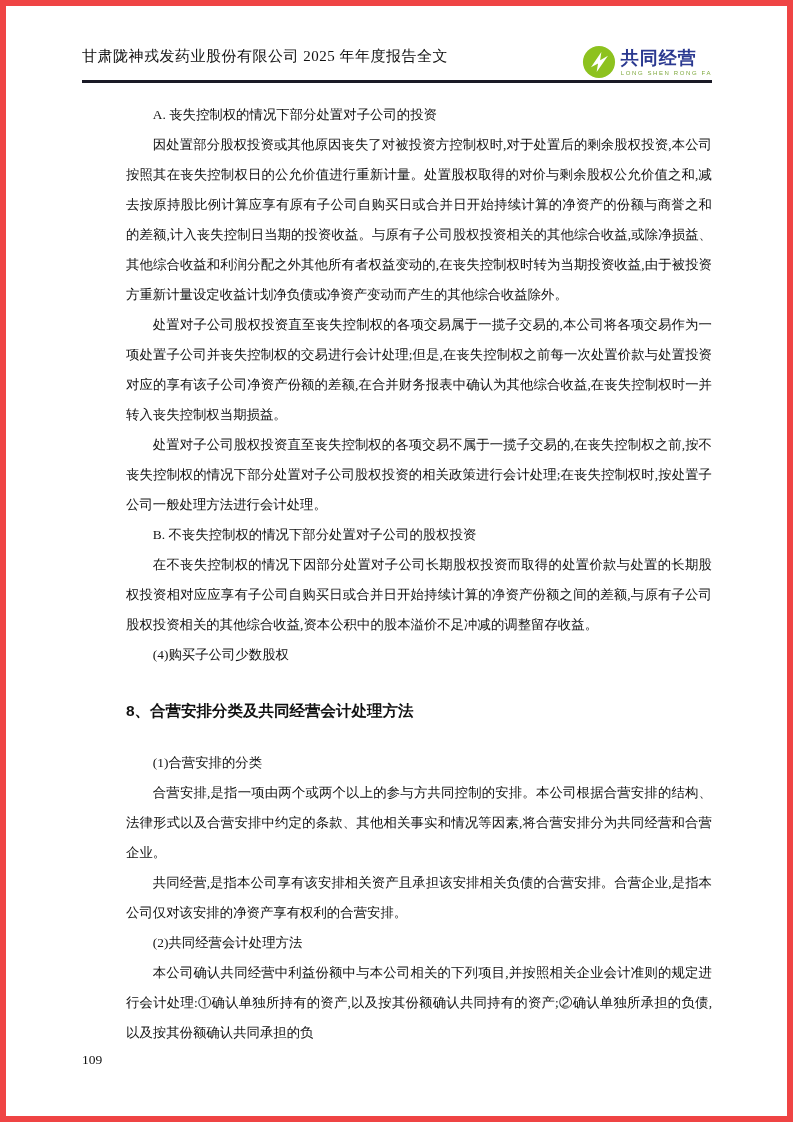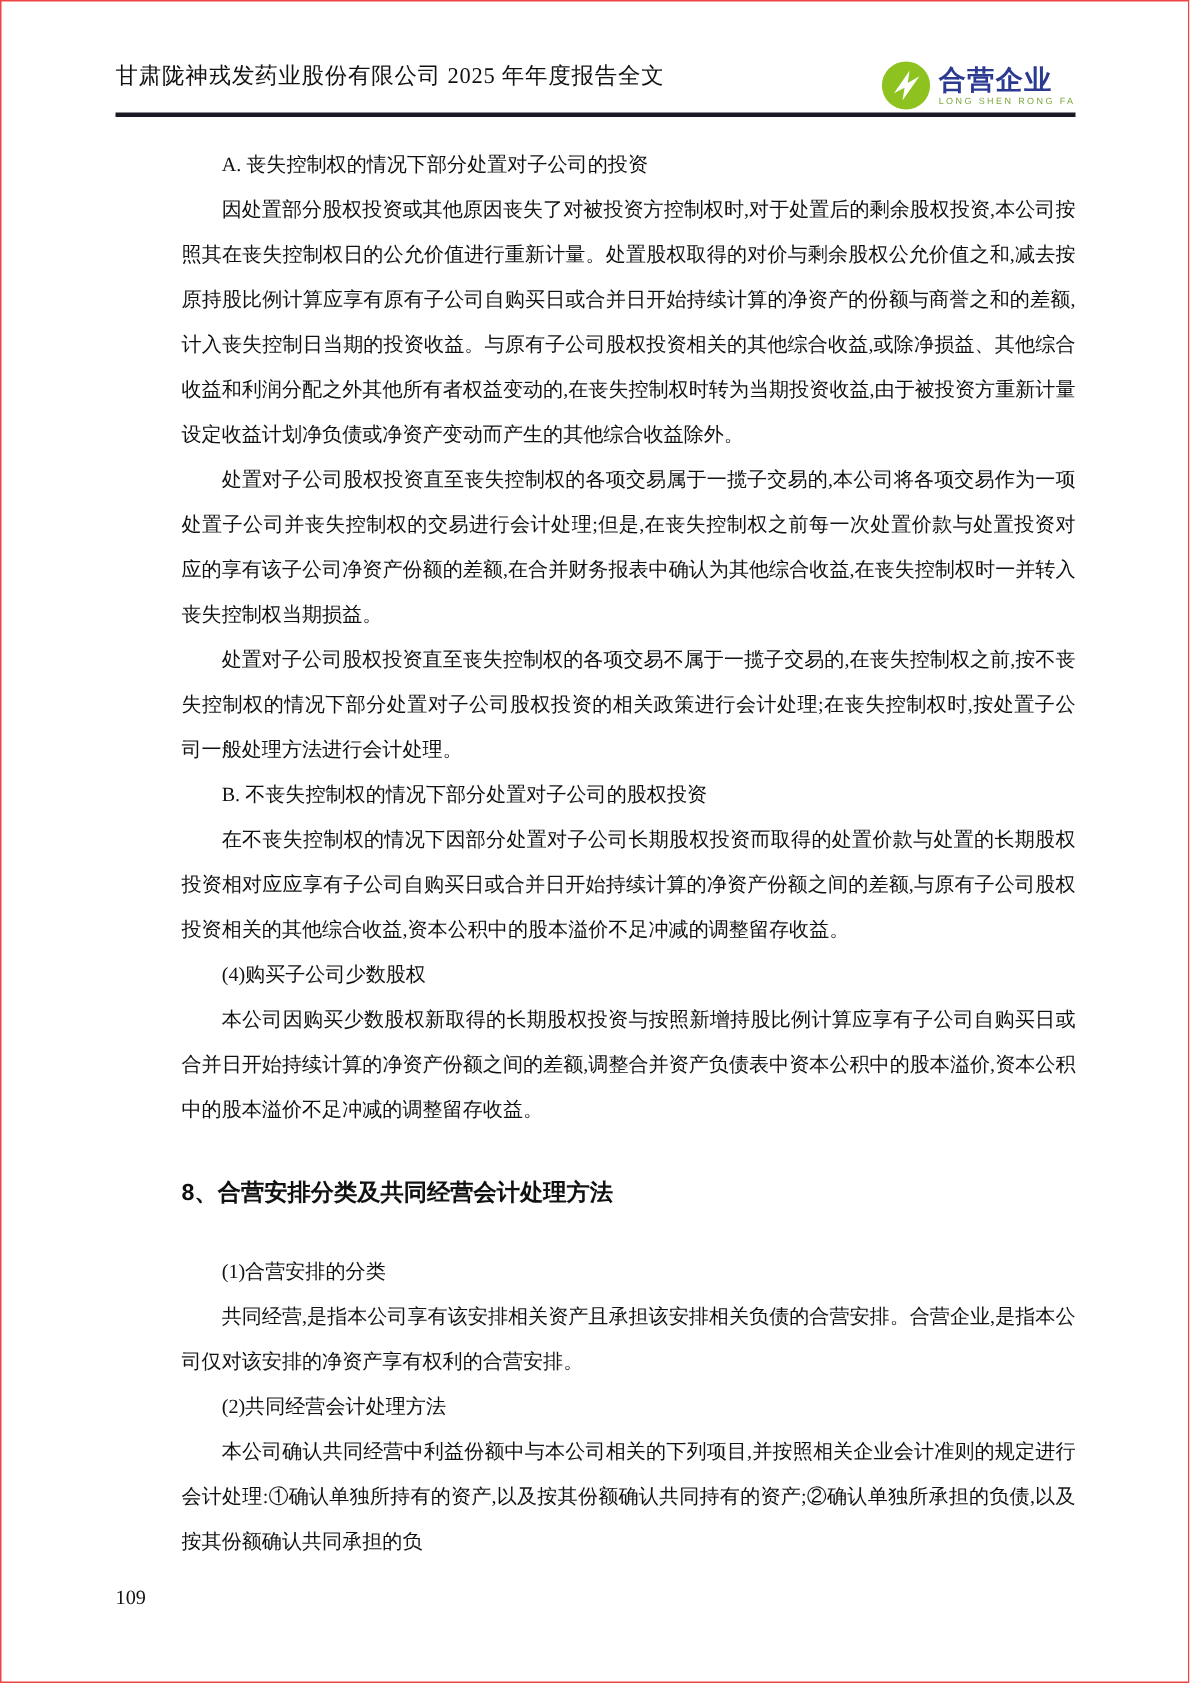--- a/index.html
+++ b/index.html
@@ -3,21 +3,21 @@
 <meta charset="utf-8">
 <style>
   html, body { margin: 0; padding: 0; background: #ffffff; }
   .page {
     position: relative;
     width: 793px;
     height: 1122px;
     margin: 0 auto;
     background: #ffffff;
     box-sizing: border-box;
-    border: 1px solid #ef4444;
+    border: 6px solid #ef4444;
     overflow: hidden;
     font-family: "Liberation Serif", "DejaVu Serif", serif;
     color: #111111;
   }
 
   
   .header-wrap {
     position: absolute;
     top: 38px;
     left: 76px;
@@ -108,39 +108,39 @@
     <div class="header-row">
       <div class="header-title">甘肃陇神戎发药业股份有限公司 2025 年年度报告全文</div>
       <div class="logo">
         <span>
           <svg class="logo-mark" viewBox="0 0 36 36" xmlns="http://www.w3.org/2000/svg">
             <circle cx="18" cy="18" r="17" fill="#8dc21f"></circle>
             <path d="M9.5 23.5 L20.5 7.5 L19.2 16.2 L27.5 11.5 L15.5 28.5 L17.0 19.6 Z" fill="#ffffff"></path>
           </svg>
         </span>
         <span class="logo-text">
-          <span class="logo-cn">合营企业</span>
+          <span class="logo-cn">共同经营</span>
           <span class="logo-en">LONG SHEN RONG FA</span>
         </span>
       </div>
     </div>
     <div class="header-rule"></div>
   </div>
 
   <div class="content">
     <p class="indent">A. 丧失控制权的情况下部分处置对子公司的投资</p>
     <p class="indent">因处置部分股权投资或其他原因丧失了对被投资方控制权时,对于处置后的剩余股权投资,本公司按照其在丧失控制权日的公允价值进行重新计量。处置股权取得的对价与剩余股权公允价值之和,减去按原持股比例计算应享有原有子公司自购买日或合并日开始持续计算的净资产的份额与商誉之和的差额,计入丧失控制日当期的投资收益。与原有子公司股权投资相关的其他综合收益,或除净损益、其他综合收益和利润分配之外其他所有者权益变动的,在丧失控制权时转为当期投资收益,由于被投资方重新计量设定收益计划净负债或净资产变动而产生的其他综合收益除外。</p>
     <p class="indent">处置对子公司股权投资直至丧失控制权的各项交易属于一揽子交易的,本公司将各项交易作为一项处置子公司并丧失控制权的交易进行会计处理;但是,在丧失控制权之前每一次处置价款与处置投资对应的享有该子公司净资产份额的差额,在合并财务报表中确认为其他综合收益,在丧失控制权时一并转入丧失控制权当期损益。</p>
     <p class="indent">处置对子公司股权投资直至丧失控制权的各项交易不属于一揽子交易的,在丧失控制权之前,按不丧失控制权的情况下部分处置对子公司股权投资的相关政策进行会计处理;在丧失控制权时,按处置子公司一般处理方法进行会计处理。</p>
     <p class="indent">B. 不丧失控制权的情况下部分处置对子公司的股权投资</p>
     <p class="indent">在不丧失控制权的情况下因部分处置对子公司长期股权投资而取得的处置价款与处置的长期股权投资相对应应享有子公司自购买日或合并日开始持续计算的净资产份额之间的差额,与原有子公司股权投资相关的其他综合收益,资本公积中的股本溢价不足冲减的调整留存收益。</p>
     <p class="indent">(4)购买子公司少数股权</p>
-    <p class="indent">本公司因购买少数股权新取得的长期股权投资与按照新增持股比例计算应享有子公司自购买日或合并日开始持续计算的净资产份额之间的差额,调整合并资产负债表中资本公积中的股本溢价,资本公积中的股本溢价不足冲减的调整留存收益。</p>
     <p class="section-heading">8、合营安排分类及共同经营会计处理方法</p>
     <p class="indent">(1)合营安排的分类</p>
+    <p class="indent">合营安排,是指一项由两个或两个以上的参与方共同控制的安排。本公司根据合营安排的结构、法律形式以及合营安排中约定的条款、其他相关事实和情况等因素,将合营安排分为共同经营和合营企业。</p>
     <p class="indent">共同经营,是指本公司享有该安排相关资产且承担该安排相关负债的合营安排。合营企业,是指本公司仅对该安排的净资产享有权利的合营安排。</p>
     <p class="indent">(2)共同经营会计处理方法</p>
     <p class="indent">本公司确认共同经营中利益份额中与本公司相关的下列项目,并按照相关企业会计准则的规定进行会计处理:①确认单独所持有的资产,以及按其份额确认共同持有的资产;②确认单独所承担的负债,以及按其份额确认共同承担的负</p>
   </div>
 
   <div class="page-number">109</div>
 
 </div>
 
 </body></html>

